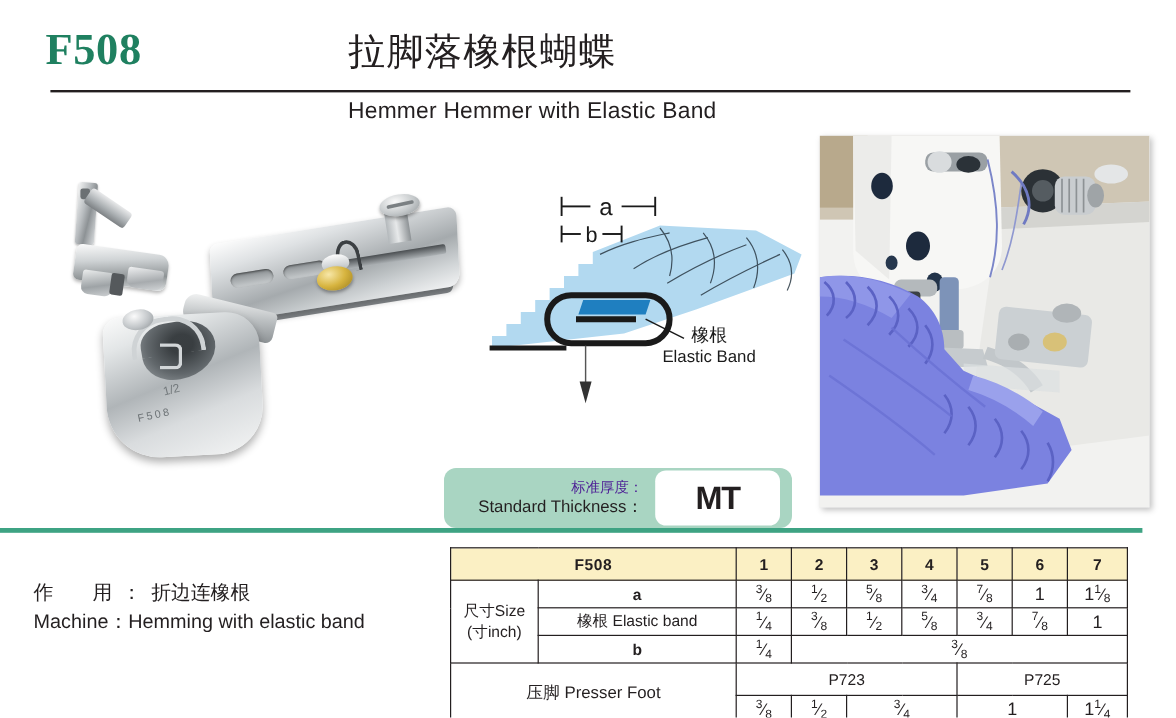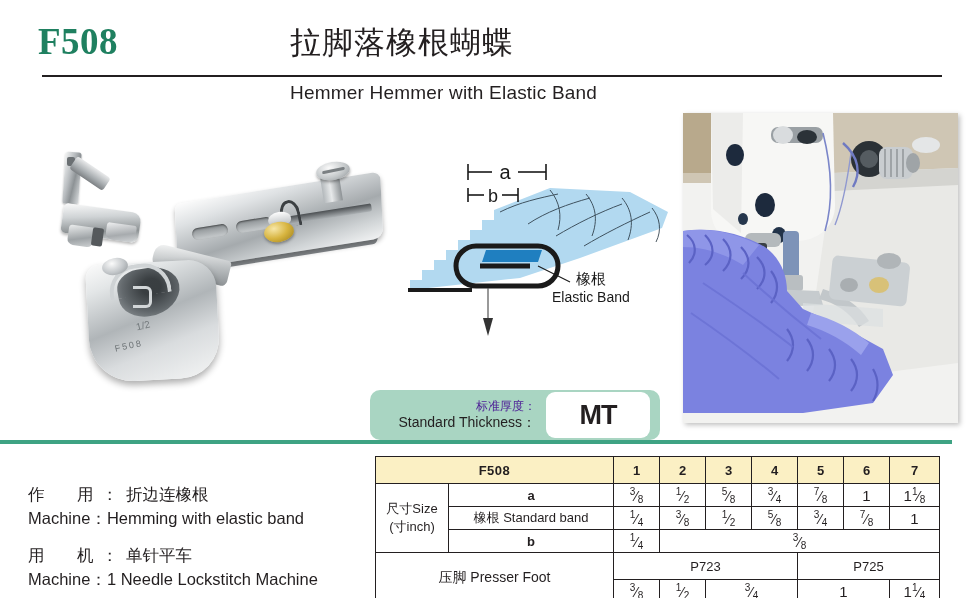--- a/index.html
+++ b/index.html
@@ -442,28 +442,20 @@
 
 <div id="green-divider"></div>
 
 <div id="spec-text">
   <div class="spec-block">
     <div class="spec-line">
       <span class="spec-key-cn">作　用：</span><span>折边连橡根</span>
     </div>
     <div class="spec-line">
       <span>Machine：</span><span>Hemming with elastic band</span>
-    </div>
-  </div>
-  <div class="spec-block">
-    <div class="spec-line">
-      <span class="spec-key-cn">用　机：</span><span>单针平车</span>
-    </div>
-    <div class="spec-line">
-      <span>Machine：</span><span>1 Needle Lockstitch Machine</span>
     </div>
   </div>
 </div>
 
 <table id="spec-table">
   <colgroup>
     <col style="width:73px">
       <col style="width:165px">
     <col style="width:46px">
       <col style="width:46px">
@@ -489,21 +481,21 @@
         <td class="rowlabel-bold">a</td>
         <td class="val-cell"><span class="fr"><span class="n">3</span><span class="s">⁄</span><span class="d">8</span></span></td>
         <td class="val-cell"><span class="fr"><span class="n">1</span><span class="s">⁄</span><span class="d">2</span></span></td>
         <td class="val-cell"><span class="fr"><span class="n">5</span><span class="s">⁄</span><span class="d">8</span></span></td>
         <td class="val-cell"><span class="fr"><span class="n">3</span><span class="s">⁄</span><span class="d">4</span></span></td>
         <td class="val-cell"><span class="fr"><span class="n">7</span><span class="s">⁄</span><span class="d">8</span></span></td>
         <td class="val-cell"><span class="whole">1</span></td>
         <td class="val-cell"><span class="whole">1</span><span class="fr"><span class="n">1</span><span class="s">⁄</span><span class="d">8</span></span></td>
       </tr>
       <tr>
-        <td class="rowlabel">橡根 Standard band</td>
+        <td class="rowlabel">橡根 Elastic band</td>
         <td class="val-cell"><span class="fr"><span class="n">1</span><span class="s">⁄</span><span class="d">4</span></span></td>
         <td class="val-cell"><span class="fr"><span class="n">3</span><span class="s">⁄</span><span class="d">8</span></span></td>
         <td class="val-cell"><span class="fr"><span class="n">1</span><span class="s">⁄</span><span class="d">2</span></span></td>
         <td class="val-cell"><span class="fr"><span class="n">5</span><span class="s">⁄</span><span class="d">8</span></span></td>
         <td class="val-cell"><span class="fr"><span class="n">3</span><span class="s">⁄</span><span class="d">4</span></span></td>
         <td class="val-cell"><span class="fr"><span class="n">7</span><span class="s">⁄</span><span class="d">8</span></span></td>
         <td class="val-cell"><span class="whole">1</span></td>
       </tr>
       <tr>
         <td class="rowlabel-bold">b</td>

